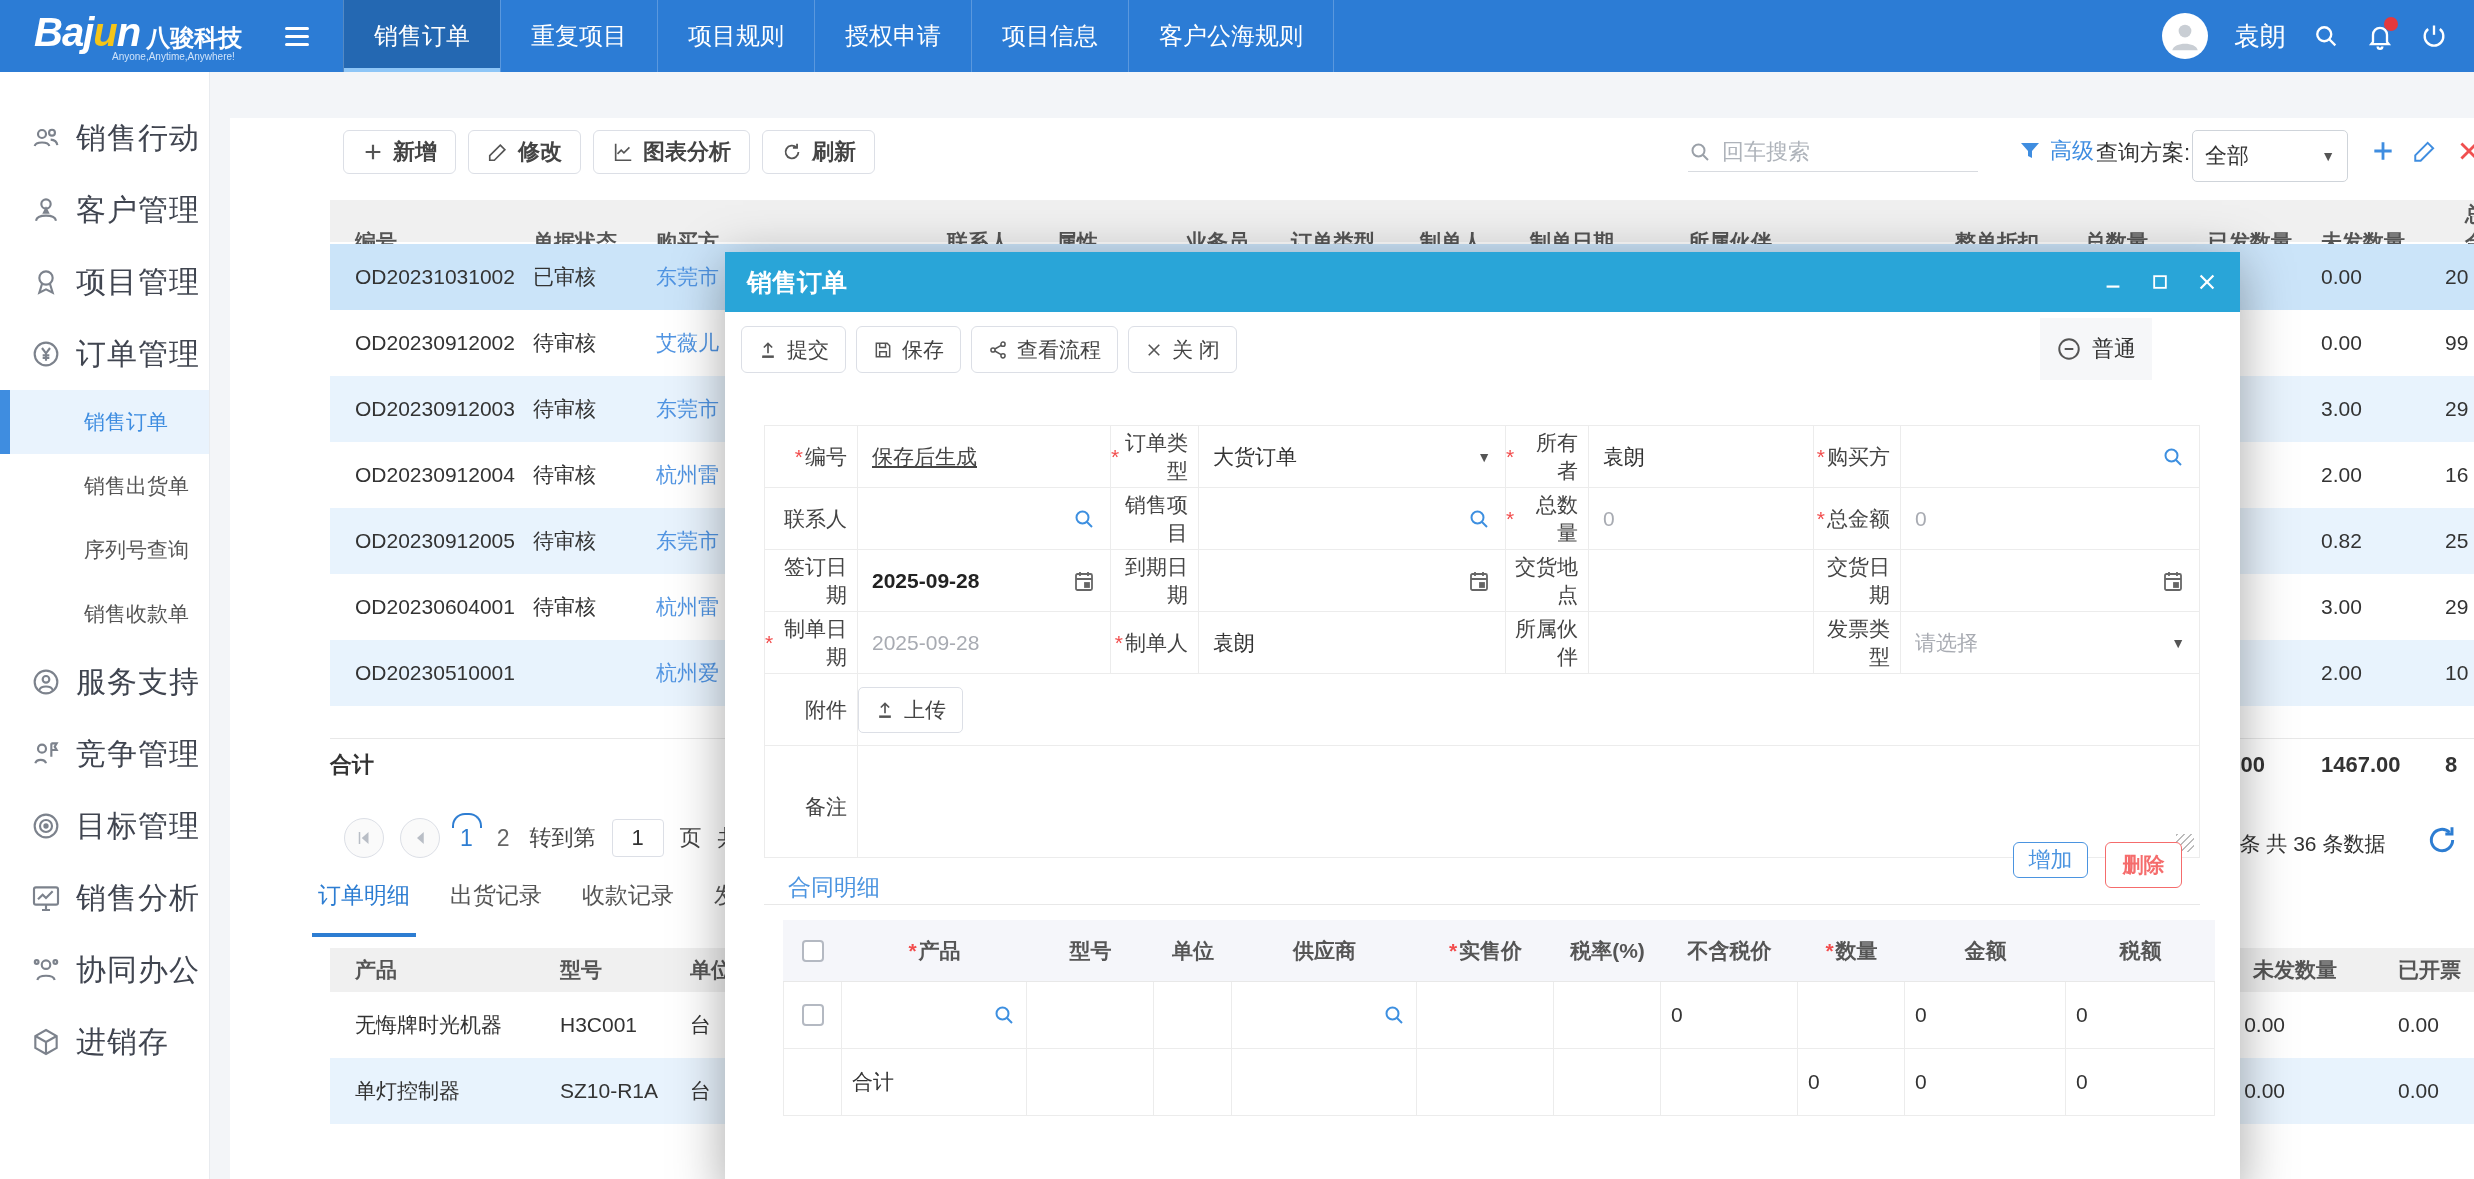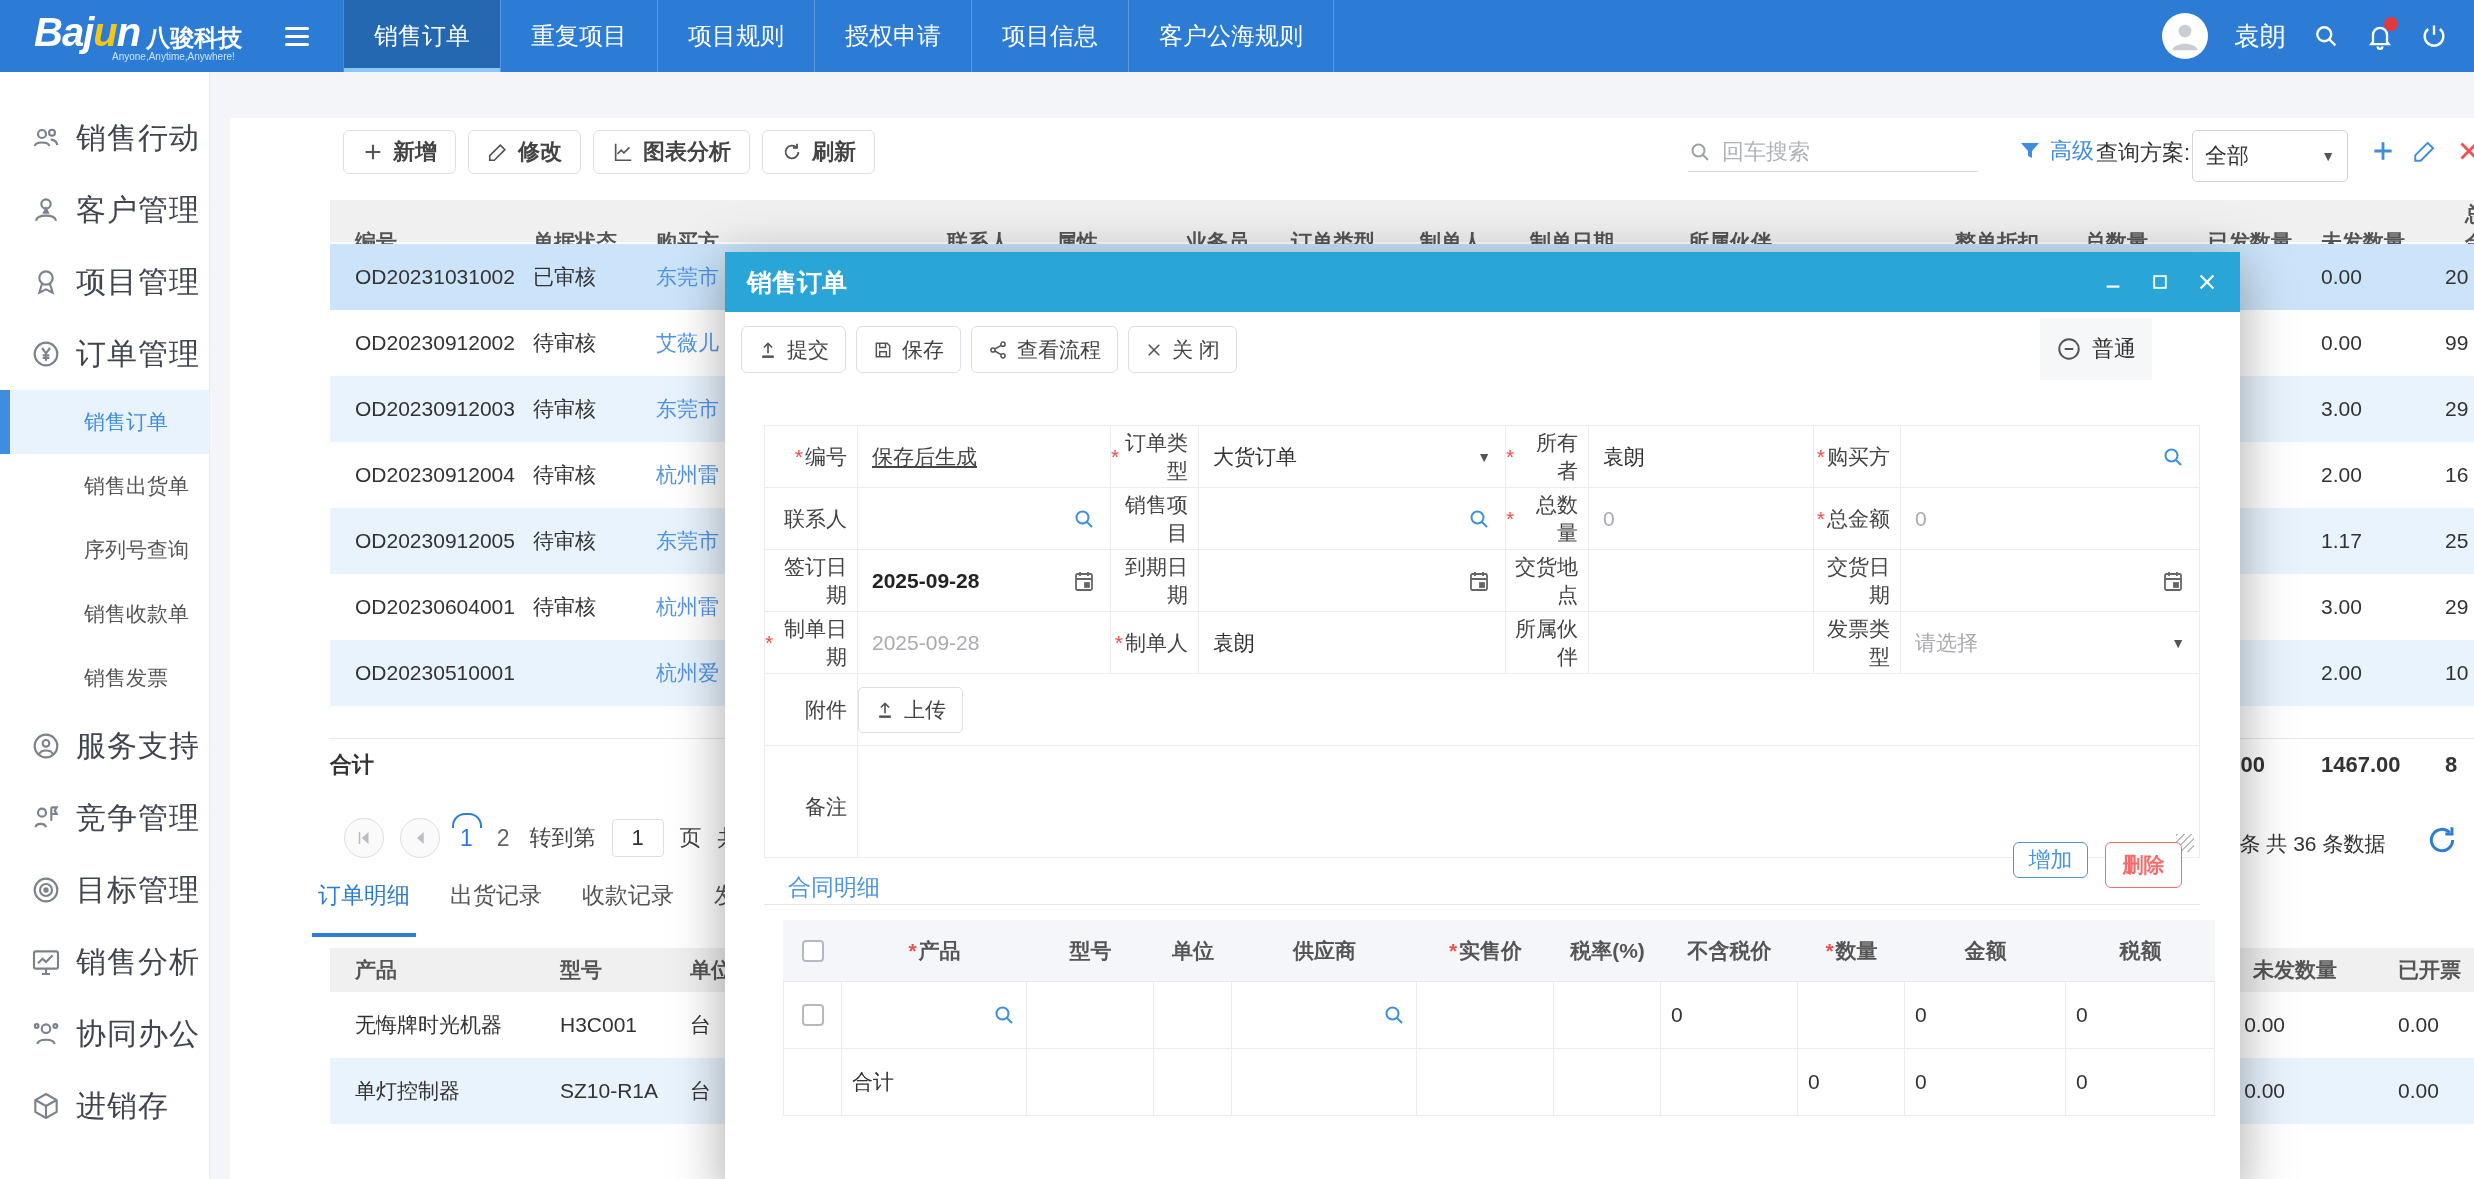--- a/index.html
+++ b/index.html
@@ -237,23 +237,20 @@
       </div>
     <div class="sub-item">
         <span>销售出货单</span>
       </div>
     <div class="sub-item">
         <span>序列号查询</span>
       </div>
     <div class="sub-item">
         <span>销售收款单</span>
       </div>
-    <div class="sub-item">
-        <span>销售发票</span>
-      </div>
     <div class="side-item">
       <svg width="32" height="32" viewBox="0 0 24 24" fill="none" stroke="#7c828c" stroke-width="1.6">
           <circle cx="12" cy="12" r="8.5"></circle>
           <circle cx="12" cy="10" r="2.5"></circle>
           <path d="M7 18c1-3.5 9-3.5 10 0"></path>
         </svg>
       <span class="lab">服务支持</span>
     </div>
     <div class="side-item">
       <svg width="32" height="32" viewBox="0 0 24 24" fill="none" stroke="#7c828c" stroke-width="1.6">
@@ -458,21 +455,21 @@
         <div></div>
           <div></div>
           <div></div>
           <div></div>
           <div></div>
           <div></div>
           <div></div>
           <div></div>
           <div></div>
           <div></div>
-        <div class="num-r">1.17</div>
+        <div class="num-r">0.82</div>
         <div class="amt">25</div>
       </div>
       <div class="ogrid orow" style="top:456px;">
         <div>OD20230604001</div>
         <div>待审核</div>
         <div class="link">杭州雷</div>
         <div></div>
           <div></div>
           <div></div>
           <div></div>

